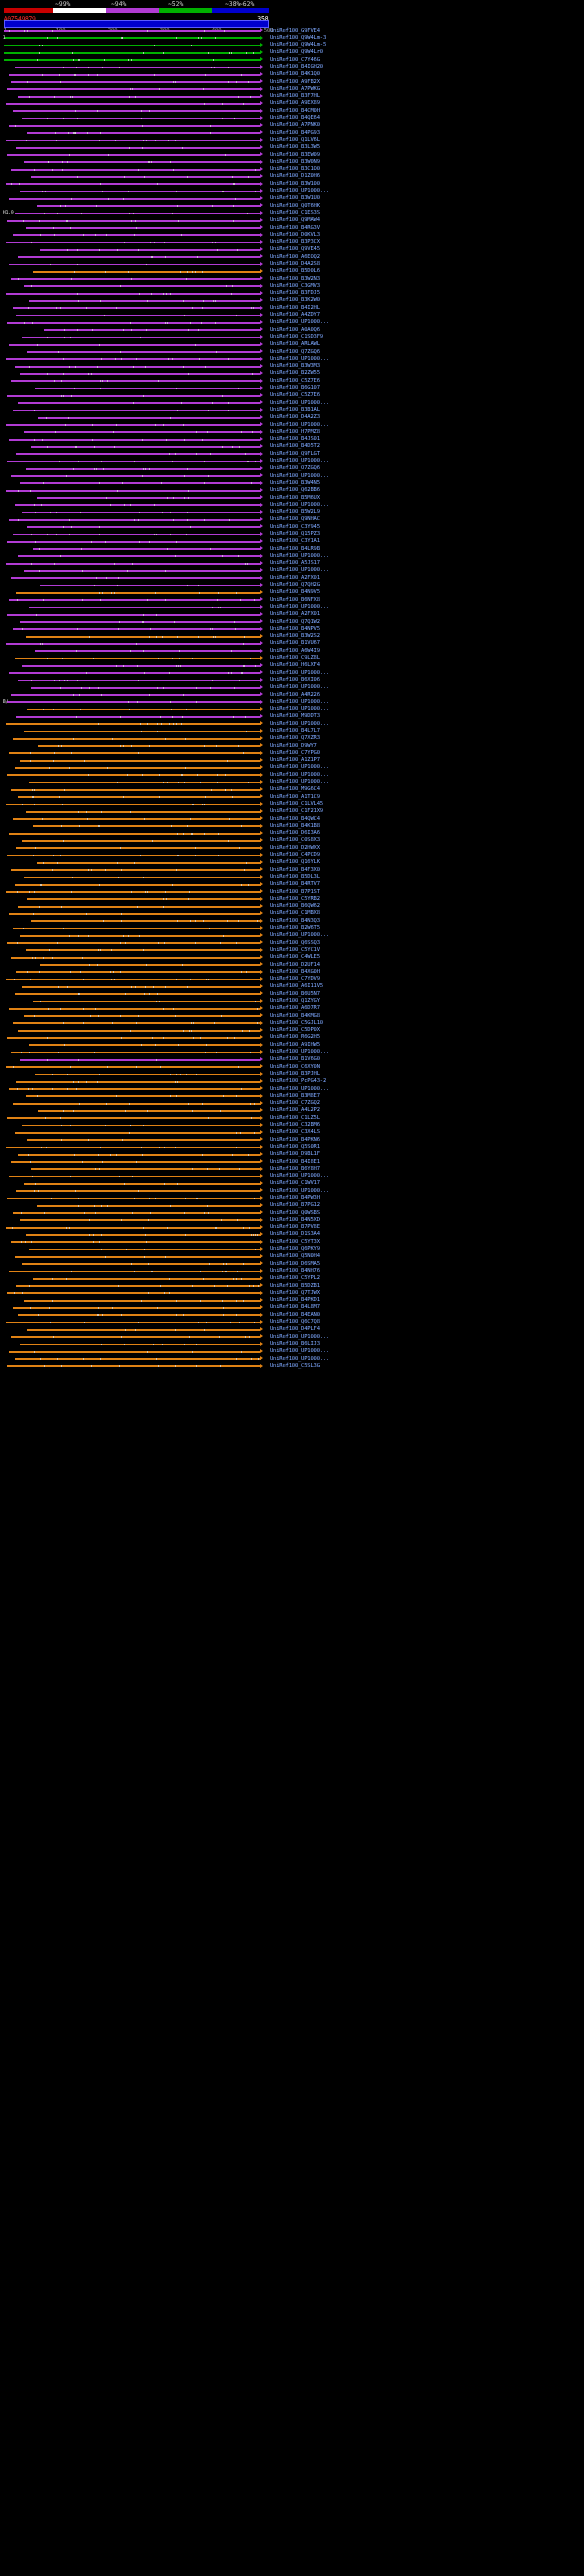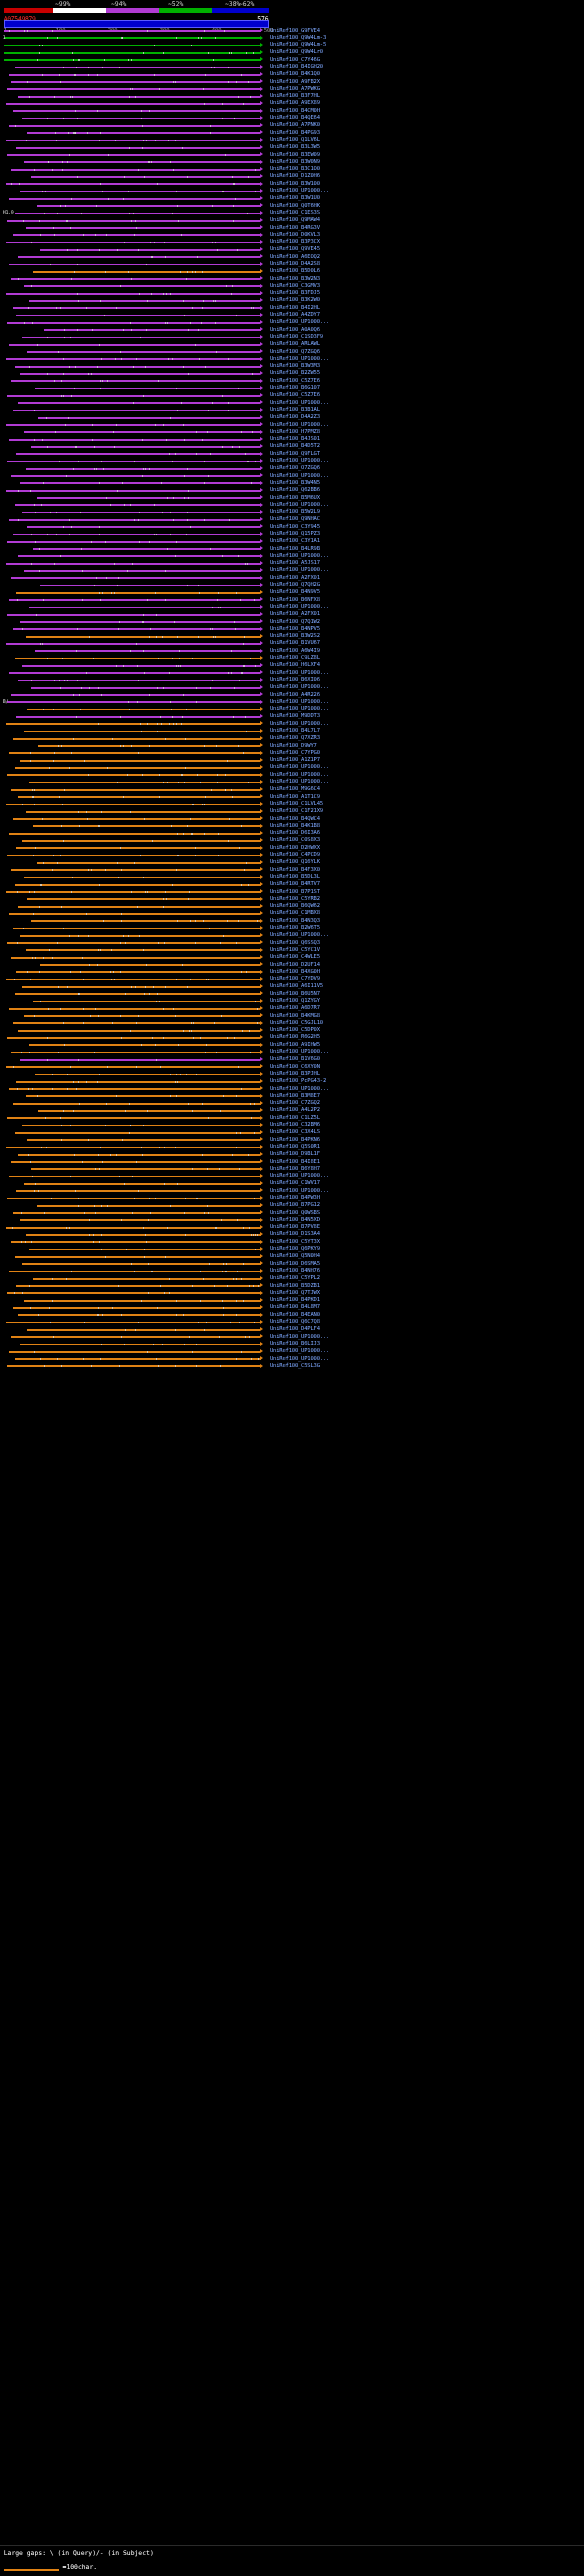--- a/index.html
+++ b/index.html
@@ -59,21 +59,21 @@
         <div class="tick" style="position: absolute; left: 55px; top: 0px; font-size: 6.4px; color: rgb(255, 255, 255); width: auto; height: auto; background: none;">~99%</div>
         <div class="tick" style="position: absolute; left: 111px; top: 0px; font-size: 6.4px; color: rgb(255, 255, 255); width: auto; height: auto; background: none;">~94%</div>
         <div class="tick" style="position: absolute; left: 168px; top: 0px; font-size: 6.4px; color: rgb(255, 255, 255); width: auto; height: auto; background: none;">~52%</div>
         <div class="tick" style="position: absolute; left: 225px; top: 0px; font-size: 6.4px; color: rgb(255, 255, 255); width: auto; height: auto; background: none;">~38%</div>
         <div class="tick" style="position: absolute; left: 239px; top: 0px; font-size: 6.4px; color: rgb(255, 255, 255); width: auto; height: auto; background: none;">~62%</div>
       </div>
   </div>
 
   <div class="ruler">
     <div class="qlabel">A0Z549879</div>
-    <div class="qlen">576</div>
+    <div class="qlen">358</div>
     <div class="rulerbox"></div>
     <div class="qtickrow" id="qticks">
         <span style="left: 0px;">1</span>
         <span style="left: 52px;">100</span>
         <span style="left: 104px;">200</span>
         <span style="left: 156px;">300</span>
         <span style="left: 208px;">400</span>
         <span style="left: 260px;">500</span>
       </div>
   </div>
@@ -2117,22 +2117,14 @@
         <div class="tick" style="left: 175px;"></div>
         <div class="tick" style="left: 91px;"></div>
         <div class="tick" style="left: 158px;"></div>
         <div class="tick" style="left: 61px;"></div>
         <div class="tick" style="left: 119px;"></div>
         <div class="tick" style="left: 196px;"></div>
         <div class="rowlabel">UniRef100_C5SL3G</div>
       </div>
     </div>
 
-  <div class="footer">
-    <div class="hline" style="top:0"></div>
-    <div class="txt">Large gaps: \ (in Query)/- (in Subject)</div>
-    <div class="legend">
-      <span style="display:inline-block;width:55px;"></span><span>  =100char.</span>
-    </div>
-    <div class="lseg2" style="top:24px"></div>
-  </div>
 </div>
 
 
 </body></html>

